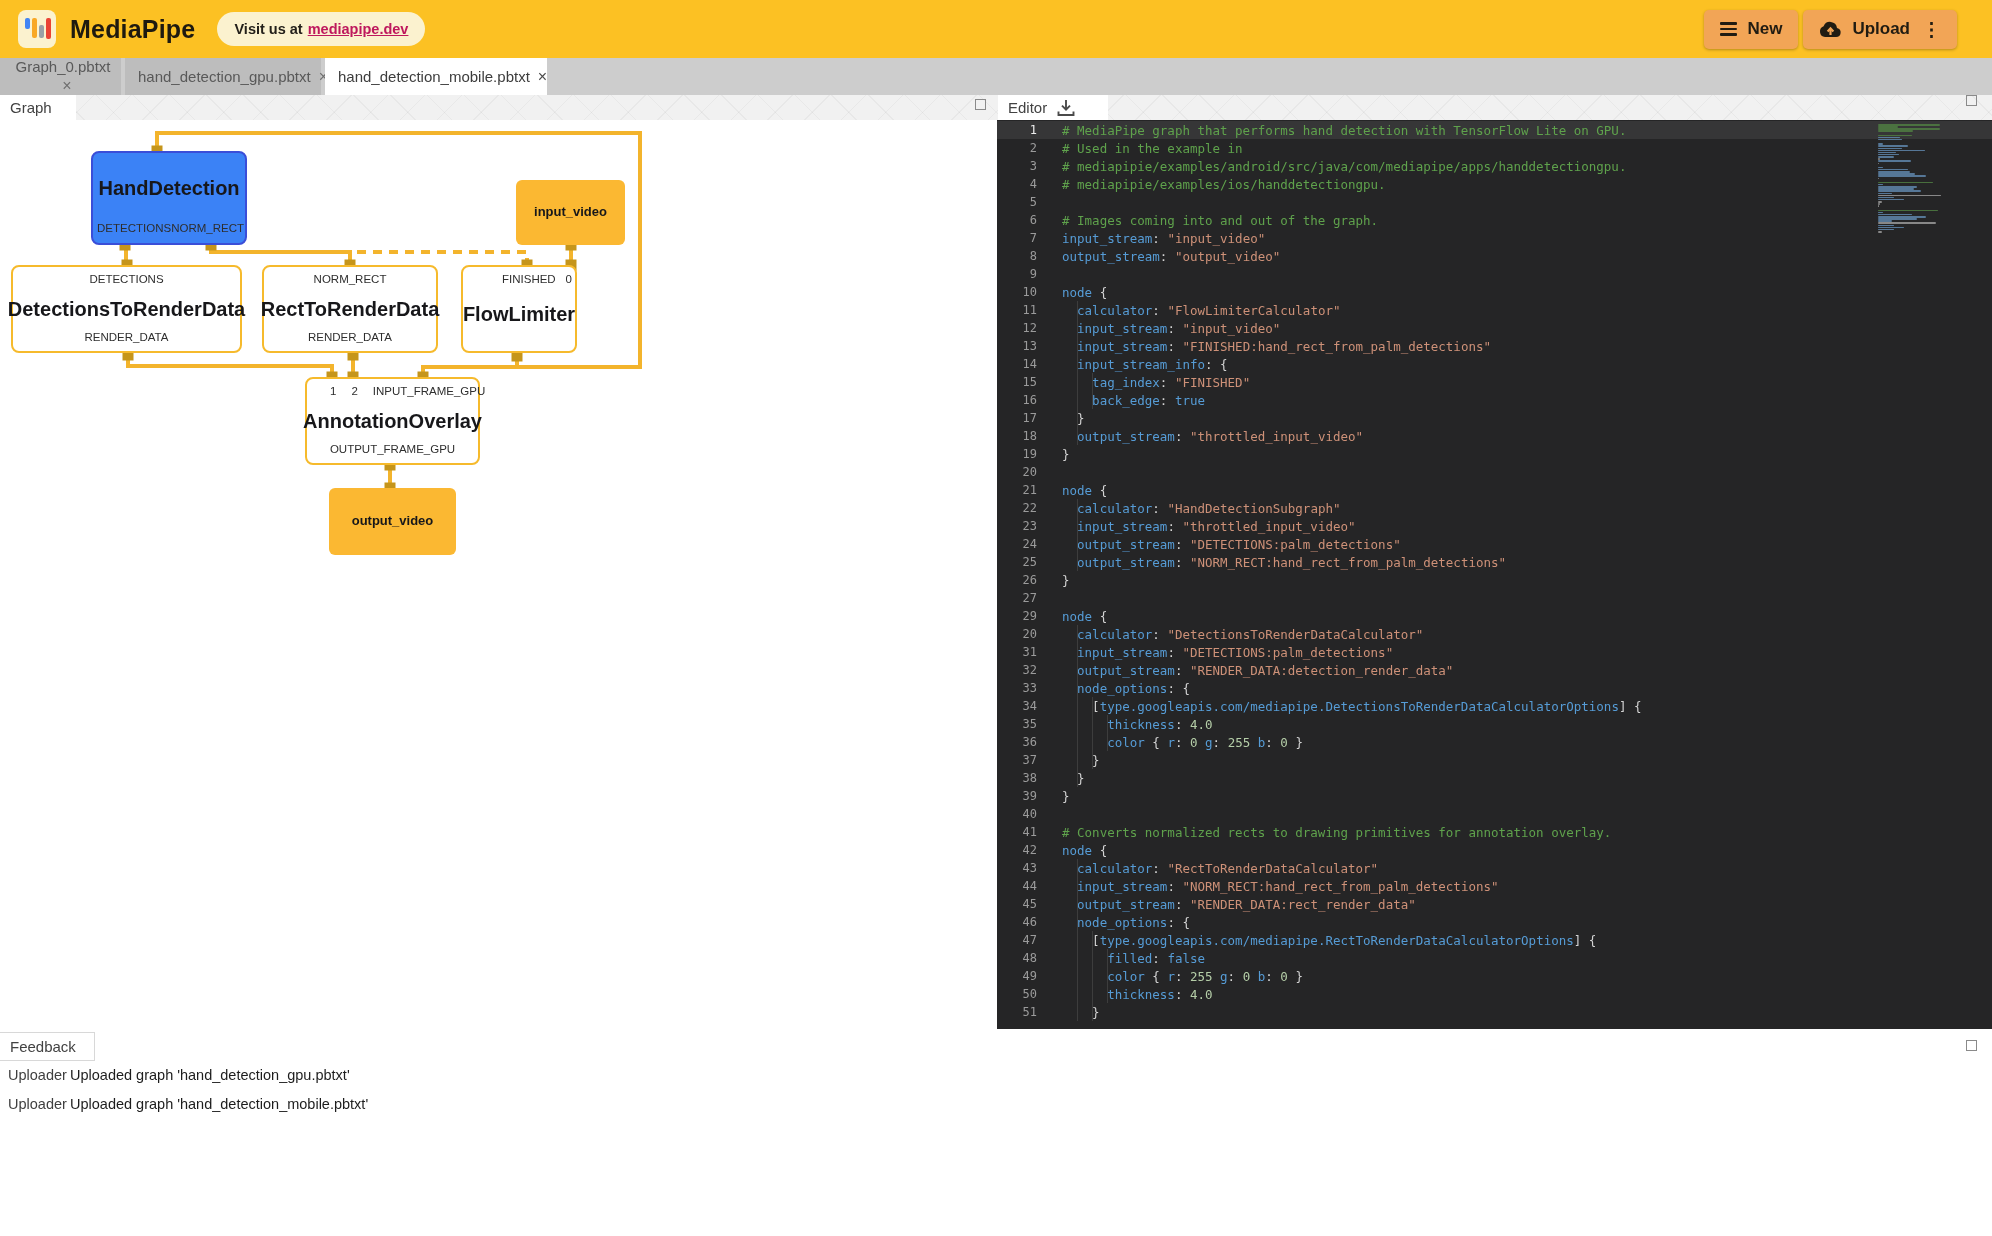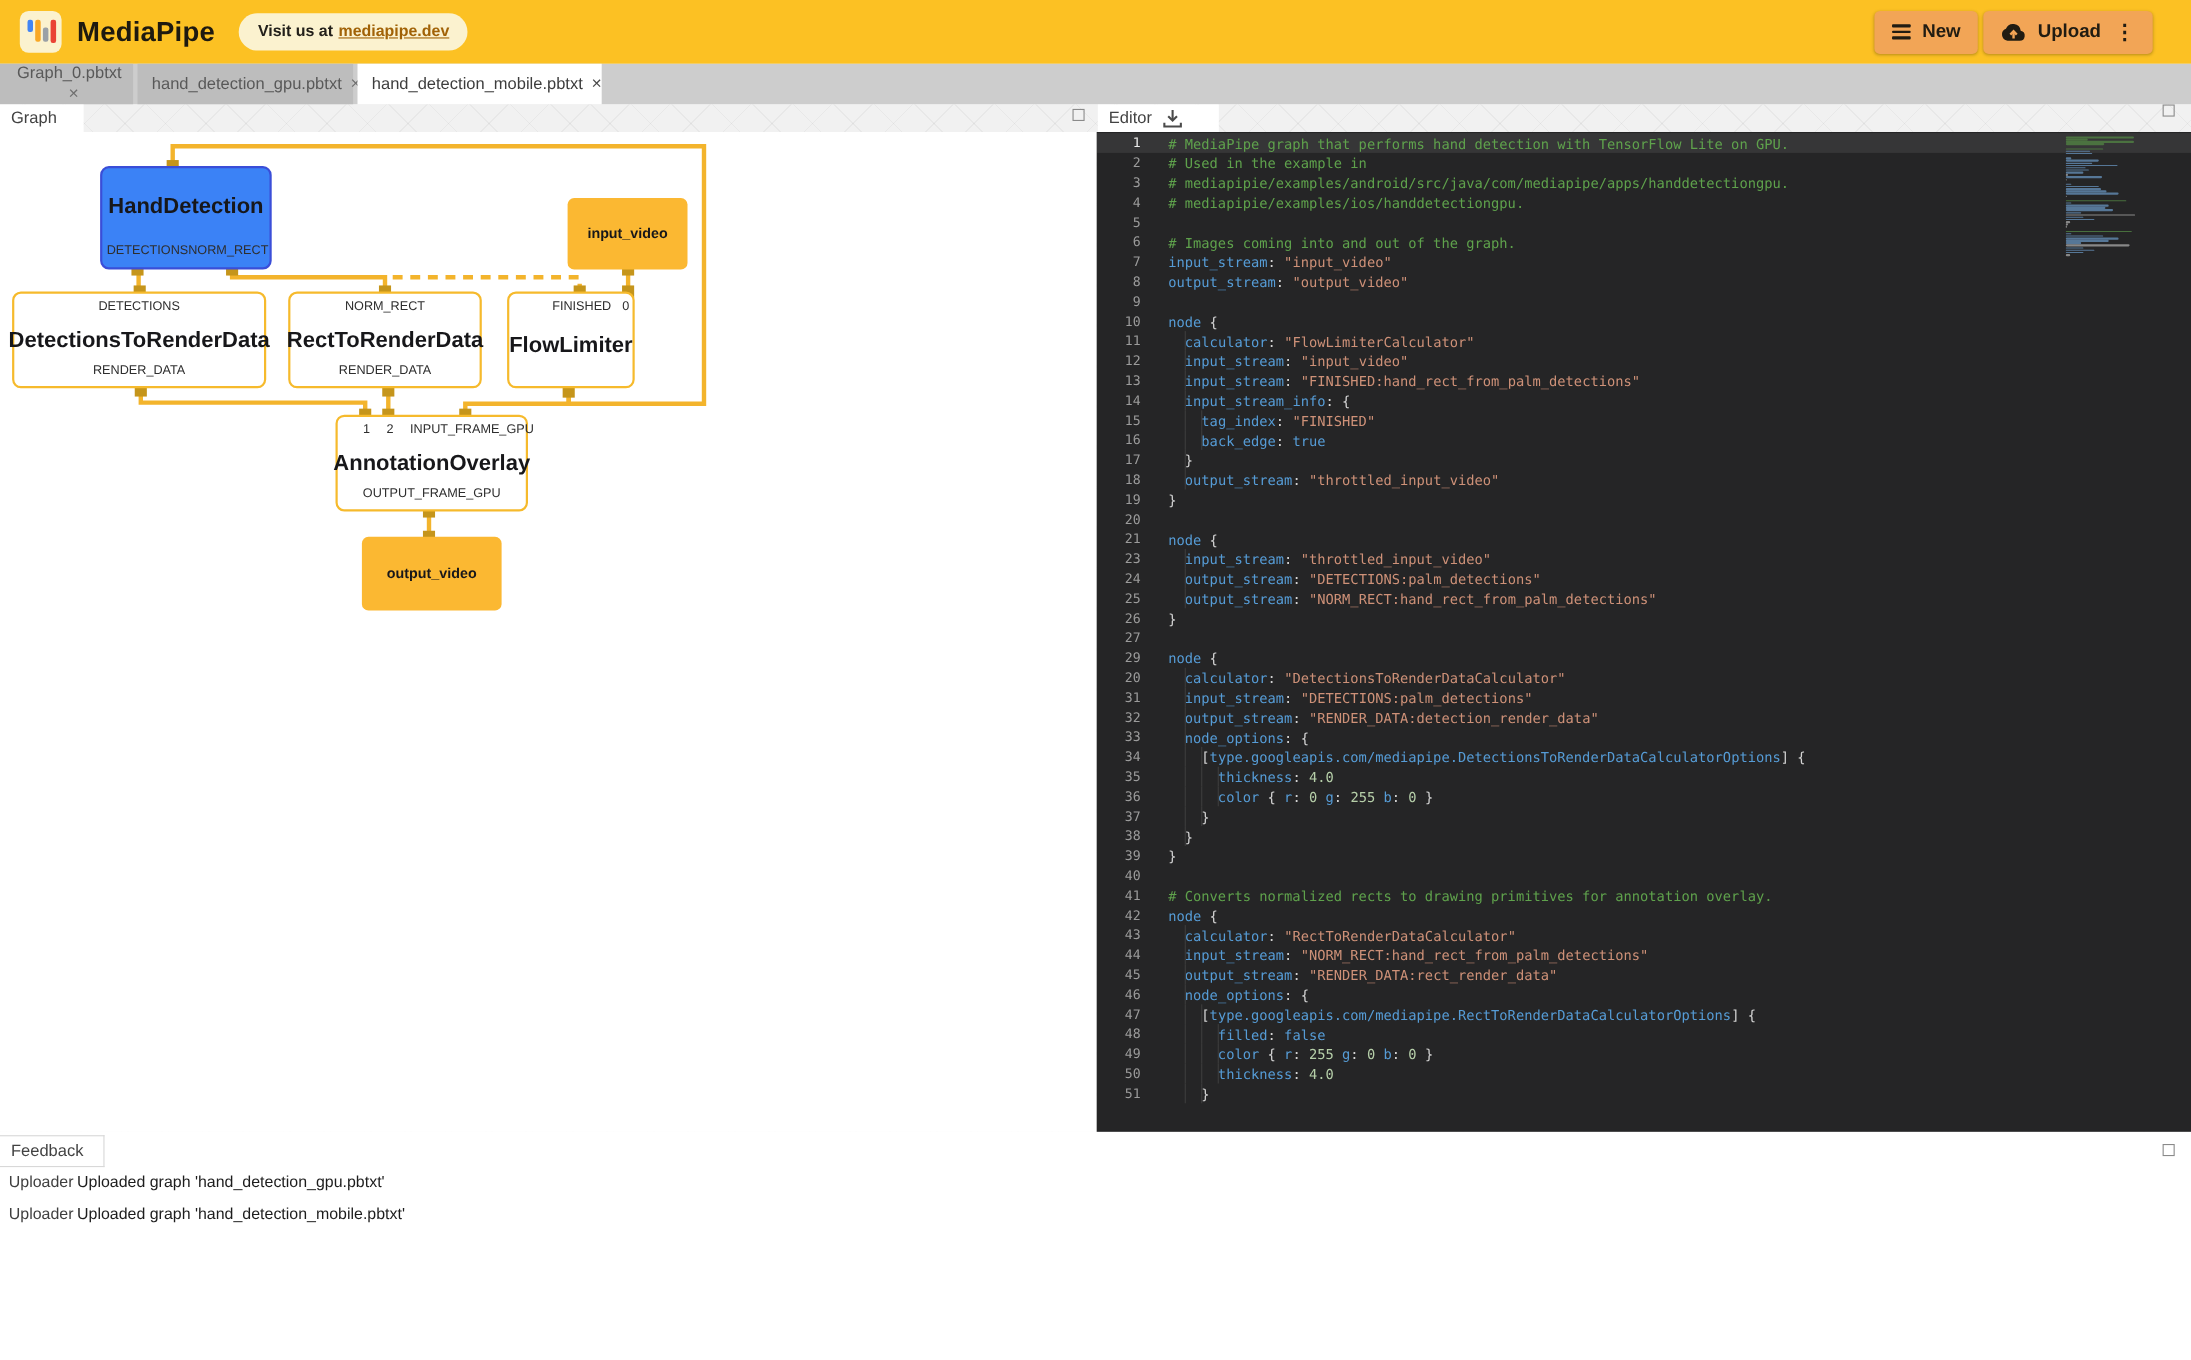--- a/index.html
+++ b/index.html
@@ -16,21 +16,21 @@
   .logo { width:38px; height:38px; margin-left:18px; background:#FBF2CF; border-radius:8px;
     position:relative; flex:0 0 auto; }
   .logo i { position:absolute; width:5px; border-radius:2px; }
   .logo .b1 { left:7px;  top:8px;  height:11px; background:#4285F4; }
   .logo .b2 { left:14px; top:8px;  height:20px; background:#F9A825; }
   .logo .b3 { left:21px; top:15px; height:13px; background:#9AA0A6; }
   .logo .b4 { left:28px; top:8px;  height:21px; background:#EA4335; }
   .app-title { font-size:25px; font-weight:bold; color:#1E1A10; margin-left:14px; letter-spacing:.2px; }
   .visit-pill { margin-left:22px; background:#FBF2CF; border-radius:18px; height:34px;
     display:flex; align-items:center; padding:0 17px; font-size:14.5px; font-weight:bold; color:#23201a; }
-  .visit-pill a { color:#a16207; text-decoration:underline; margin-left:5px; font-weight:bold; }
+  .visit-pill a { color:#be185d; text-decoration:underline; margin-left:5px; font-weight:bold; }
   .header-actions { margin-left:auto; margin-right:35px; display:flex; gap:5px; }
   .hbtn { background:#F2A556; border:none; border-radius:5px; height:39px; display:flex;
     align-items:center; padding:0 16px; font-family:inherit; font-size:17px; font-weight:bold;
     color:#211c12; box-shadow:0 1px 3px rgba(0,0,0,.28); cursor:pointer; gap:10px; }
   .bars { display:flex; flex-direction:column; gap:3px; }
   .bars i { display:block; width:17px; height:2.5px; background:#211c12; border-radius:1px; }
   .kebab { font-size:19px; font-weight:bold; line-height:1; margin-left:2px; }
 
   
   .file-tabs { position:absolute; left:0; top:58px; width:1992px; height:37px; background:#CDCDCD; }
@@ -271,20 +271,21 @@
         <div class="code-row"><i class="ig" style="left: 80.04px;"></i><span class="ln">12</span><span class="lt"><span class="tk-p">  </span><span class="tk-k">input_stream</span><span class="tk-p">: </span><span class="tk-s">"input_video"</span></span></div>
         <div class="code-row"><i class="ig" style="left: 80.04px;"></i><span class="ln">13</span><span class="lt"><span class="tk-p">  </span><span class="tk-k">input_stream</span><span class="tk-p">: </span><span class="tk-s">"FINISHED:hand_rect_from_palm_detections"</span></span></div>
         <div class="code-row"><i class="ig" style="left: 80.04px;"></i><span class="ln">14</span><span class="lt"><span class="tk-p">  </span><span class="tk-k">input_stream_info</span><span class="tk-p">: {</span></span></div>
         <div class="code-row"><i class="ig" style="left: 80.04px;"></i><i class="ig" style="left: 95.08px;"></i><span class="ln">15</span><span class="lt"><span class="tk-p">    </span><span class="tk-k">tag_index</span><span class="tk-p">: </span><span class="tk-s">"FINISHED"</span></span></div>
         <div class="code-row"><i class="ig" style="left: 80.04px;"></i><i class="ig" style="left: 95.08px;"></i><span class="ln">16</span><span class="lt"><span class="tk-p">    </span><span class="tk-k">back_edge</span><span class="tk-p">: </span><span class="tk-b">true</span></span></div>
         <div class="code-row"><i class="ig" style="left: 80.04px;"></i><span class="ln">17</span><span class="lt"><span class="tk-p">  }</span></span></div>
         <div class="code-row"><i class="ig" style="left: 80.04px;"></i><span class="ln">18</span><span class="lt"><span class="tk-p">  </span><span class="tk-k">output_stream</span><span class="tk-p">: </span><span class="tk-s">"throttled_input_video"</span></span></div>
         <div class="code-row"><span class="ln">19</span><span class="lt"><span class="tk-p">}</span></span></div>
         <div class="code-row"><span class="ln">20</span><span class="lt"></span></div>
         <div class="code-row"><span class="ln">21</span><span class="lt"><span class="tk-k">node </span><span class="tk-p">{</span></span></div>
+        <div class="code-row"><i class="ig" style="left: 80.04px;"></i><span class="ln">22</span><span class="lt"><span class="tk-p">  </span><span class="tk-k">calculator</span><span class="tk-p">: </span><span class="tk-s">"HandDetectionSubgraph"</span></span></div>
         <div class="code-row"><i class="ig" style="left: 80.04px;"></i><span class="ln">23</span><span class="lt"><span class="tk-p">  </span><span class="tk-k">input_stream</span><span class="tk-p">: </span><span class="tk-s">"throttled_input_video"</span></span></div>
         <div class="code-row"><i class="ig" style="left: 80.04px;"></i><span class="ln">24</span><span class="lt"><span class="tk-p">  </span><span class="tk-k">output_stream</span><span class="tk-p">: </span><span class="tk-s">"DETECTIONS:palm_detections"</span></span></div>
         <div class="code-row"><i class="ig" style="left: 80.04px;"></i><span class="ln">25</span><span class="lt"><span class="tk-p">  </span><span class="tk-k">output_stream</span><span class="tk-p">: </span><span class="tk-s">"NORM_RECT:hand_rect_from_palm_detections"</span></span></div>
         <div class="code-row"><span class="ln">26</span><span class="lt"><span class="tk-p">}</span></span></div>
         <div class="code-row"><span class="ln">27</span><span class="lt"></span></div>
         <div class="code-row"><span class="ln">29</span><span class="lt"><span class="tk-k">node </span><span class="tk-p">{</span></span></div>
         <div class="code-row"><i class="ig" style="left: 80.04px;"></i><span class="ln">20</span><span class="lt"><span class="tk-p">  </span><span class="tk-k">calculator</span><span class="tk-p">: </span><span class="tk-s">"DetectionsToRenderDataCalculator"</span></span></div>
         <div class="code-row"><i class="ig" style="left: 80.04px;"></i><span class="ln">31</span><span class="lt"><span class="tk-p">  </span><span class="tk-k">input_stream</span><span class="tk-p">: </span><span class="tk-s">"DETECTIONS:palm_detections"</span></span></div>
         <div class="code-row"><i class="ig" style="left: 80.04px;"></i><span class="ln">32</span><span class="lt"><span class="tk-p">  </span><span class="tk-k">output_stream</span><span class="tk-p">: </span><span class="tk-s">"RENDER_DATA:detection_render_data"</span></span></div>
         <div class="code-row"><i class="ig" style="left: 80.04px;"></i><span class="ln">33</span><span class="lt"><span class="tk-p">  </span><span class="tk-k">node_options</span><span class="tk-p">: {</span></span></div>

